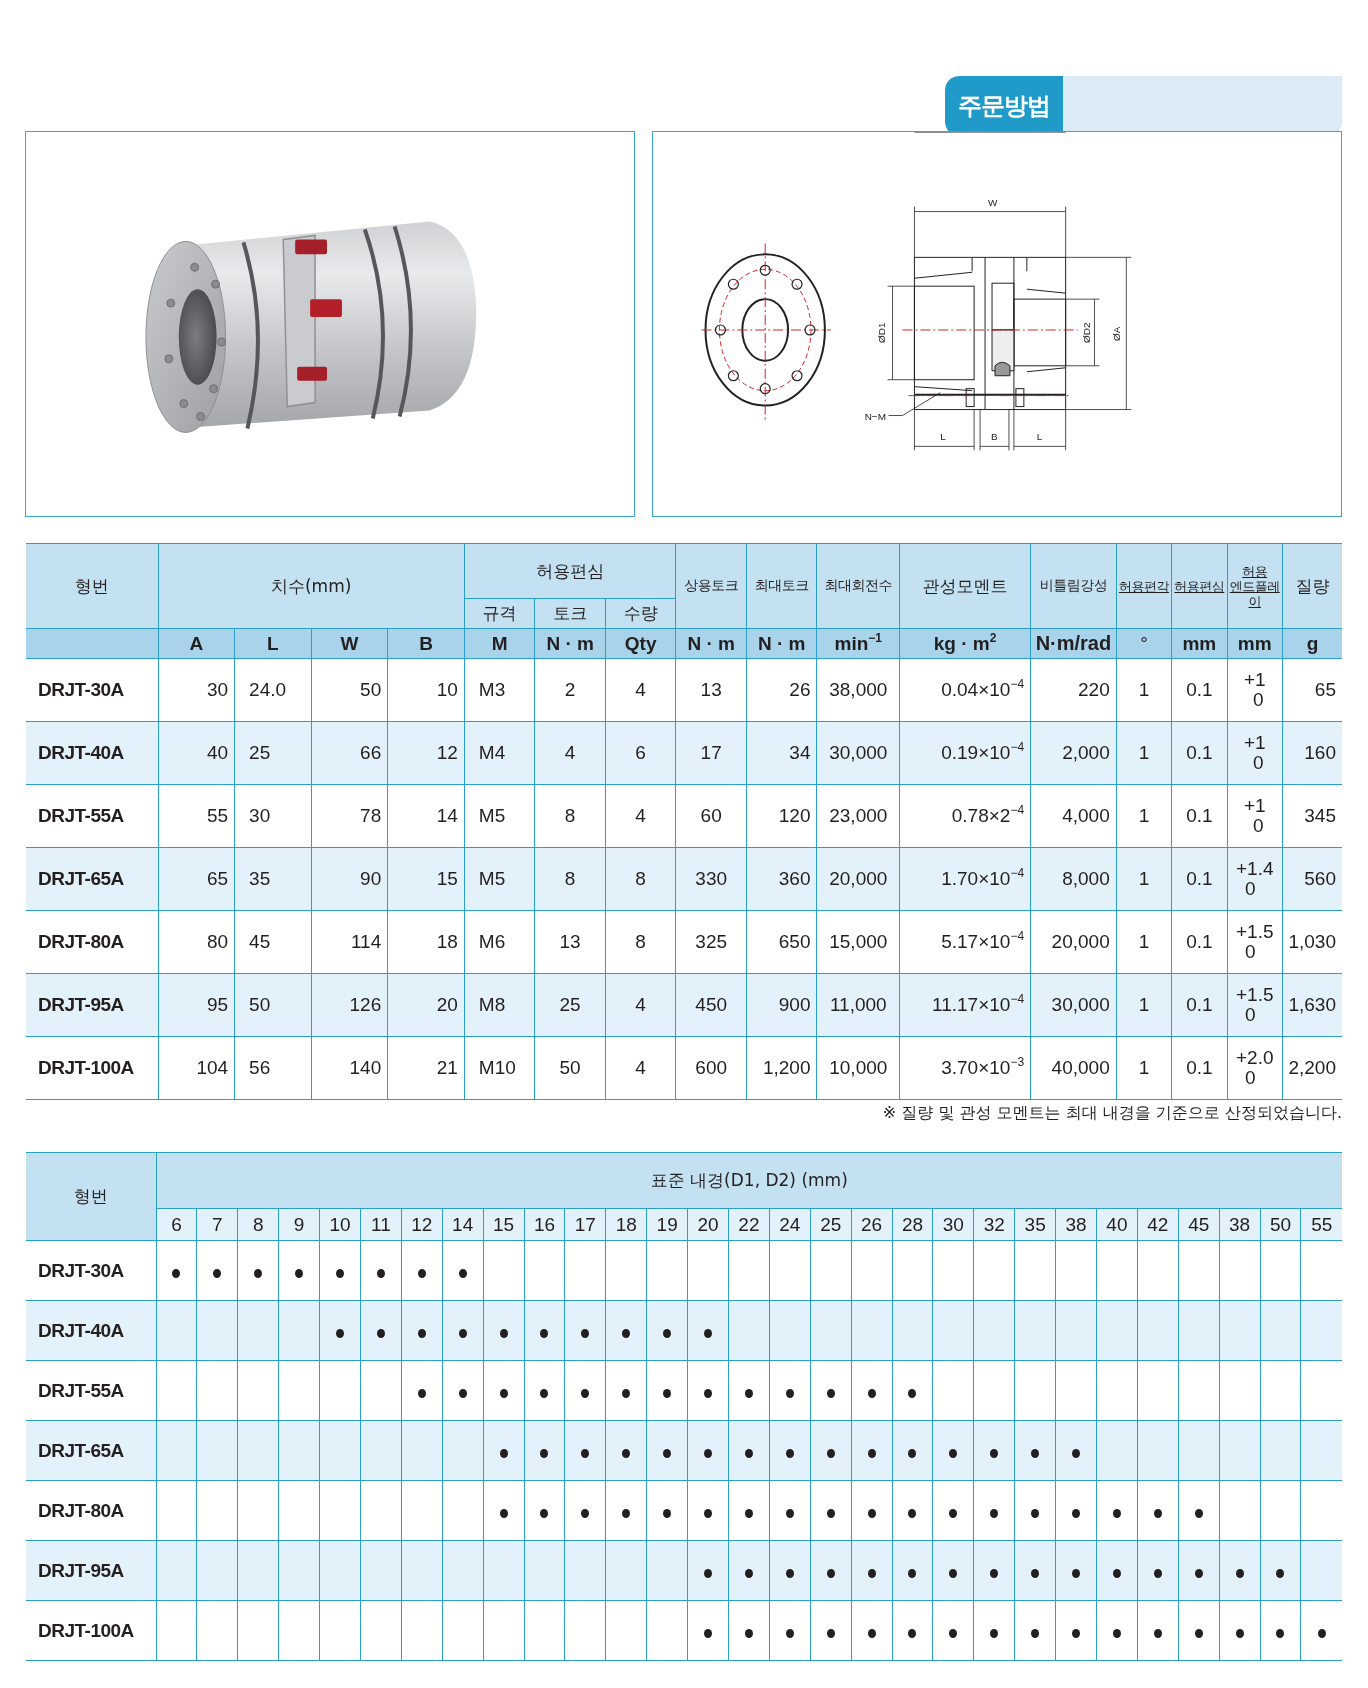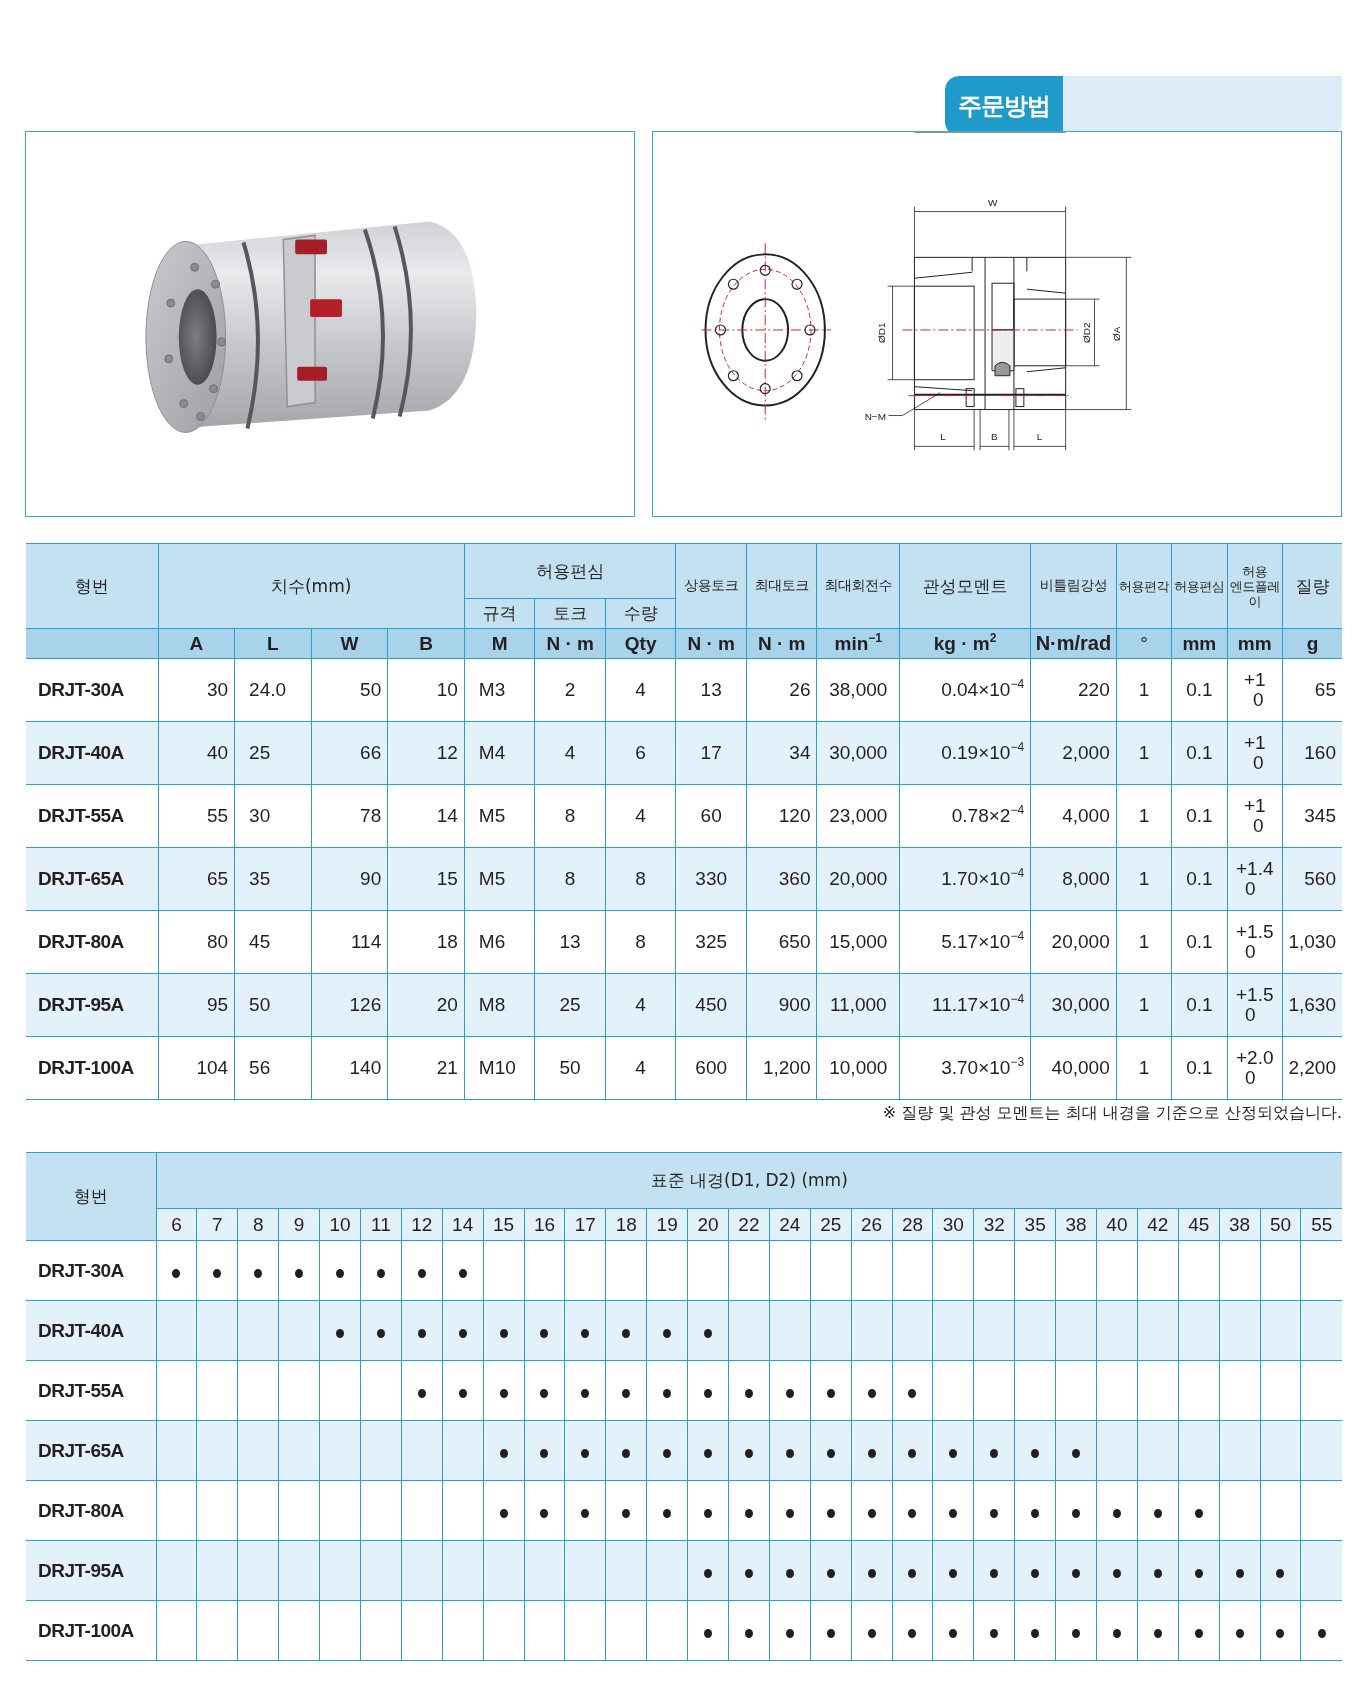--- a/index.html
+++ b/index.html
@@ -26,21 +26,21 @@
   .panel.drawing { left: 652px; width: 690px; }
   .panel svg { position: absolute; left: 0; top: 0; width: 100%; height: 100%; }
 
   
   table { position: absolute; border-collapse: collapse; table-layout: fixed; }
   td, th { border: 1px solid #2aa0c8; text-align: center; vertical-align: middle; font-weight: normal; }
   th { background: #c4e1f1; color: #231f20; }
   .spec { left: 26px; top: 543px; width: 1316px; }
   .spec th { font-size: 17px; }
   .spec th.small { font-size: 14px; letter-spacing: -0.5px; }
-  .spec th.tiny { font-size: 13px; line-height: 15px; letter-spacing: -0.5px; }
+  .spec th.tiny { font-size: 13px; line-height: 15px; letter-spacing: -0.5px; text-decoration: underline; }
   .spec tr.units th { background: #a9d3ea; font-weight: bold; font-family: "Liberation Sans", sans-serif; font-size: 19px; }
   .spec .model-head { border-left: none; }
   .spec td { font-family: "Liberation Sans", sans-serif; font-size: 19px; height: 63px; color: #231f20; }
   .spec td.model { text-align: left; padding-left: 12px; font-weight: bold; font-size: 19px; border-left: none; letter-spacing: -0.5px; }
   .spec td.right { text-align: right; padding-right: 6px; }
   .spec td.left { text-align: left; padding-left: 14px; }
   .spec tr.alt td { background: #e3f1fa; }
   .spec .last { border-right: none; }
   .sup { font-size: 12px; vertical-align: top; position: relative; top: -2px; }
   .endplay { display: inline-block; text-align: left; line-height: 20px; font-size: 19px; }

